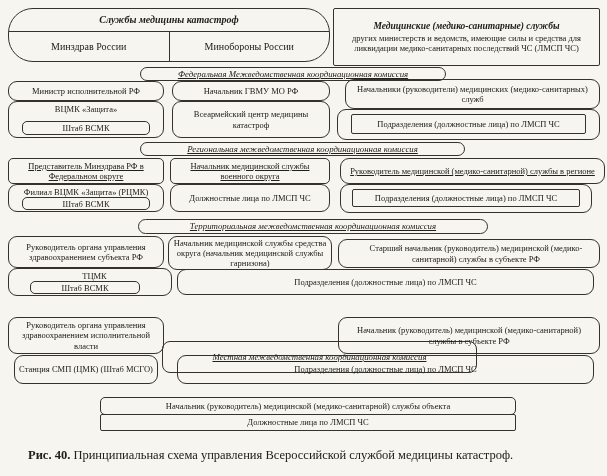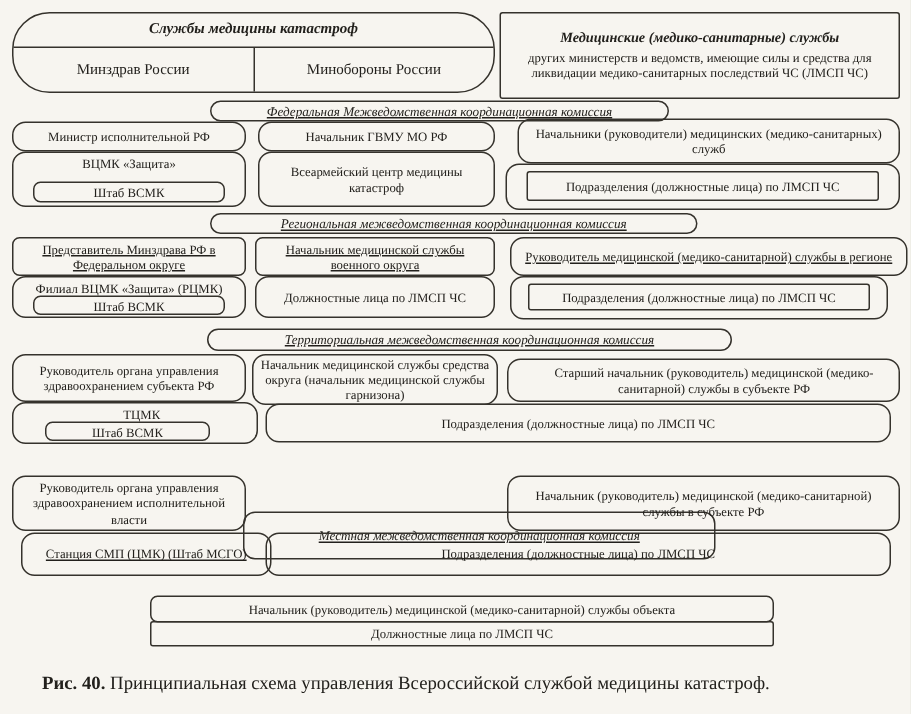--- a/index.html
+++ b/index.html
@@ -103,21 +103,21 @@
 
   <div class="box round" style="left:177px; top:269px; width:417px; height:26px;">Подразделения (должностные лица) по ЛМСП ЧС</div>
 
   <div class="box banner" style="left:162px; top:301px; width:315px; height:32px;margin-top:40px;">
     <span>Местная межведомственная координационная комиссия</span>
   </div>
 
   <div class="box round" style="left:8px; top:317px; width:156px; height:37px;">Руководитель органа управления здравоохранением исполнительной власти</div>
   <div class="box round" style="left:338px; top:317px; width:262px; height:37px;">Начальник (руководитель) медицинской (медико-санитарной) службы в субъекте РФ</div>
 
-  <div class="box round" style="left:14px; top:355px; width:167px; height:29px;text-decoration:underline;">Станция СМП (ЦМК) (Штаб МСГО)</div>
+  <div class="box round" style="left:14px; top:355px; width:144px; height:29px;">Станция СМП (ЦМК) (Штаб МСГО)</div>
   <div class="box round" style="left:177px; top:355px; width:417px; height:29px;">Подразделения (должностные лица) по ЛМСП ЧС</div>
 
   <div class="box round-s" style="left:100px; top:397px; width:416px; height:18px;">Начальник (руководитель) медицинской (медико-санитарной) службы объекта</div>
   <div class="box rect" style="left:100px; top:414px; width:416px; height:17px;">Должностные лица по ЛМСП ЧС</div>
 
   <div class="caption">
     <b>Рис. 40.</b><span> Принципиальная схема управления Всероссийской службой медицины катастроф.</span>
   </div>
 
 </div>

